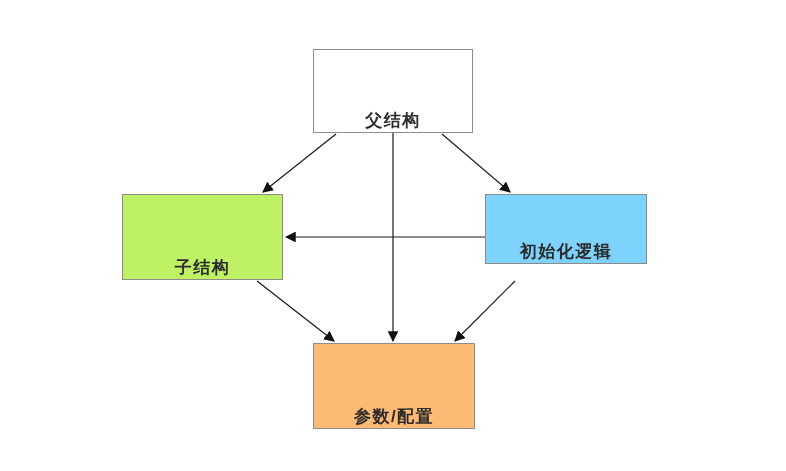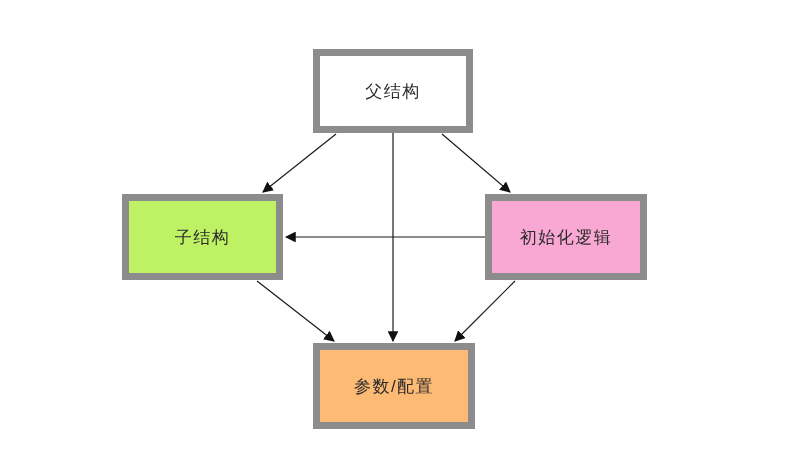--- a/index.html
+++ b/index.html
@@ -28,24 +28,25 @@
     position: absolute;
     left: 0;
     top: 0;
     width: 786px;
     height: 471px;
   }
   .node {
     position: absolute;
     box-sizing: border-box;
     display: flex;
-    align-items: center;
+    align-items: flex-end;
     justify-content: center;
     background: #ffffff;
-    border: 7px solid #ec4899;
+    border: 1px solid #ec4899;
+    font-weight: bold;
   }
   .node .label {
     font-size: 17px;
     color: #2b2b2b;
     letter-spacing: 1.5px;
     white-space: nowrap;
   }
 </style>
 </head>
 <body>
@@ -66,20 +67,20 @@
         <line x1="515" y1="281" x2="455" y2="341" stroke="#1a1a1a" stroke-width="1.2" marker-end="url(#arrowhead)"></line>
       </g>
   </svg>
   <div class="node-layer" id="node-layer">
       <div class="node" style="left: 313px; top: 49px; width: 160px; height: 84px; border-color: rgb(140, 140, 140); background: rgb(255, 255, 255);">
         <span class="label" style="color: rgb(43, 43, 43);">父结构</span>
       </div>
       <div class="node" style="left: 122px; top: 194px; width: 161px; height: 86px; border-color: rgb(140, 140, 140); background: #bef264;">
         <span class="label" style="color: rgb(43, 43, 43);">子结构</span>
       </div>
-      <div class="node" style="left: 485px; top: 194px; width: 162px; height: 86px; border-color: rgb(140, 140, 140); background: #f9a8d4;">
+      <div class="node" style="left: 485px; top: 194px; width: 162px; height: 70px; border-color: rgb(140, 140, 140); background: #7dd3fc;">
         <span class="label" style="color: rgb(43, 43, 43);">初始化逻辑</span>
       </div>
       <div class="node" style="left: 313px; top: 343px; width: 162px; height: 86px; border-color: rgb(140, 140, 140); background: #fdba74;">
         <span class="label" style="color: rgb(43, 43, 43);">参数/配置</span>
       </div>
     </div>
 </div>
 
 </body></html>

